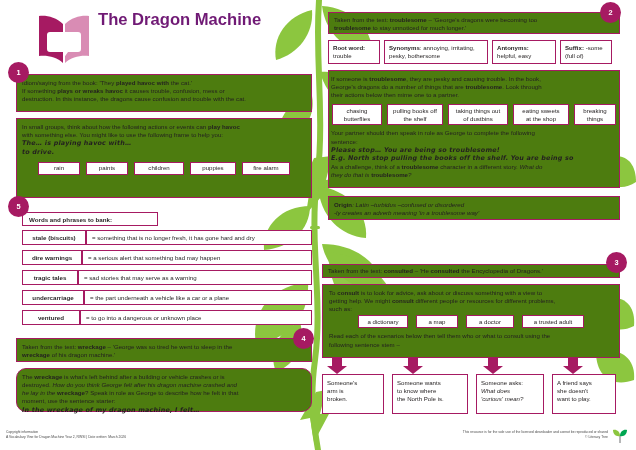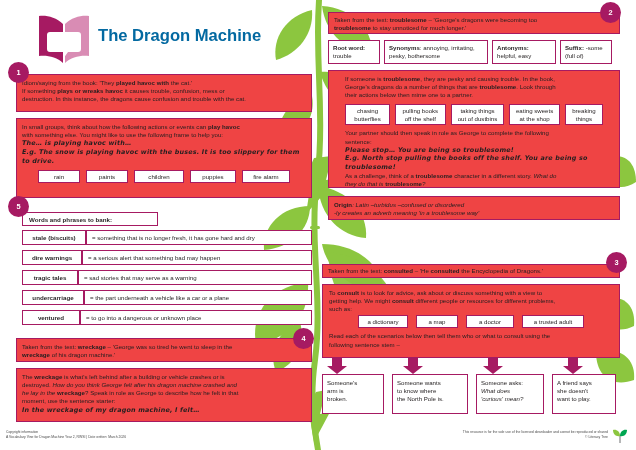--- a/index.html
+++ b/index.html
@@ -7,39 +7,39 @@
     width:636px;height:450px;overflow:hidden;background:#ffffff;
     font-family:"Liberation Sans",sans-serif;color:#231f20;position:relative;
   }
   .page{position:relative;width:636px;height:450px;overflow:hidden;}
 
   
   .vine{position:absolute;inset:0;pointer-events:none;z-index:0;}
 
   
   .box{
-    position:absolute;background:#ef4444;border:1.4px solid #a61a62;
+    position:absolute;background:#4d7c0f;border:1.4px solid #a61a62;
     box-sizing:border-box;z-index:3;
   }
   .box p{margin:0;}
 
   .t{font-size:6.1px;line-height:1.34;letter-spacing:.03px;}
   .t b{font-weight:bold;}
   .t i{font-style:italic;}
   .hand{
     font-family:"DejaVu Sans",sans-serif;font-style:italic;font-size:6.4px;
     line-height:1.36;font-weight:600;letter-spacing:.2px;
   }
 
   
   .header{position:absolute;left:36px;top:8px;width:280px;height:70px;z-index:4;}
   .logo{position:absolute;left:0;top:4px;width:56px;height:56px;}
   .htext{position:absolute;left:62px;top:2px;width:256px;text-align:left;}
   .h1{font-size:13.4px;font-weight:bold;color:#231f20;line-height:1.12;}
-  .h2{font-size:16.6px;font-weight:bold;color:#0369a1;line-height:1.12;margin-top:17px;}
+  .h2{font-size:16.6px;font-weight:bold;color:#701a75;line-height:1.12;margin-top:1px;}
   .h3{font-size:12.6px;font-weight:bold;color:#231f20;line-height:1.12;margin-top:1px;}
 
   
   .badge{
     position:absolute;width:21px;height:21px;border-radius:50%;
     background:#a61a62;color:#ffffff;font-size:7.4px;font-weight:bold;
     display:flex;align-items:center;justify-content:center;z-index:6;
   }
 
   
@@ -149,21 +149,20 @@
   <div class="box t" style="left:16px;top:74px;width:296px;height:38px;padding:4px 5px;">
     <p><span>Idiom/saying from the book: 'They </span><b>played havoc with</b><span> the cat.'</span></p>
     <p><span>If something </span><b>plays or wreaks havoc</b><span> it causes trouble, confusion, mess or</span></p>
     <p>destruction. In this instance, the dragons cause confusion and trouble with the cat.</p>
   </div>
 
   <div class="box" style="left:16px;top:118px;width:296px;height:80px;padding:4px 5px;">
     <p class="t"><span>In small groups, think about how the following actions or events can </span><b>play havoc</b></p>
     <p class="t">with something else. You might like to use the following frame to help you:</p>
     <p class="hand">The… is playing havoc with…</p>
-    <p class="hand">E.g. The snow is playing havoc with the buses. It is too slippery for them</p>
     <p class="hand">to drive.</p>
     <div class="chiprow" style="margin-top:5px;">
       <div class="chip" style="width:42px;height:13px;">rain</div>
       <div class="chip" style="width:42px;height:13px;">paints</div>
       <div class="chip" style="width:50px;height:13px;">children</div>
       <div class="chip" style="width:46px;height:13px;">puppies</div>
       <div class="chip" style="width:48px;height:13px;">fire alarm</div>
     </div>
   </div>
 
@@ -188,21 +187,21 @@
   <div class="bankrow" style="left:22px;top:310px;width:290px;height:15px;">
     <div class="bankterm" style="width:58px;">ventured</div>
     <div class="bankdef" style="width:232px;">= to go into a dangerous or unknown place</div>
   </div>
 
   <div class="box t" style="left:16px;top:338px;width:296px;height:24px;padding:4px 5px;">
     <p><span>Taken from the text: </span><b>wreckage</b><span> – 'George was so tired he went to sleep in the </span></p>
     <p><b>wreckage</b><span> of his dragon machine.'</span></p>
   </div>
 
-  <div class="box" style="left:16px;top:368px;width:296px;height:54px;padding:4px 5px;">
+  <div class="box" style="left:16px;top:368px;width:296px;height:44px;padding:4px 5px;border-radius:10px;">
     <p class="t"><span>The </span><b>wreckage</b><span> is what's left behind after a building or vehicle crashes or is</span></p>
     <p class="t"><span>destroyed. </span><i>How do you think George felt after his dragon machine crashed and</i></p>
     <p class="t"><i>he lay in the </i><b>wreckage</b><span>? Speak in role as George to describe how he felt in that</span></p>
     <p class="t">moment, use the sentence starter:</p>
     <p class="hand">In the wreckage of my dragon machine, I felt…</p>
   </div>
 
   <div class="box t" style="left:328px;top:12px;width:292px;height:22px;padding:3px 5px;">
     <p><span>Taken from the text: </span><b>troublesome</b><span> – 'George's dragons were becoming too</span></p>
     <p><b>troublesome</b><span> to stay unnoticed for much longer.'</span></p>
@@ -218,36 +217,35 @@
     </div>
     <div class="q" style="width:64px;">
       <b>Antonyms:</b><br>
       <span>helpful, easy</span>
     </div>
     <div class="q" style="width:52px;">
       <b>Suffix:</b><span> -some (full of)</span>
     </div>
   </div>
 
-  <div class="box" style="left:328px;top:70px;width:292px;height:118px;padding:4px 16px;">
+  <div class="box" style="left:328px;top:70px;width:292px;height:118px;padding:4px 2px;">
     <p class="t" style="text-align:justify;"><span>If someone is </span><b>troublesome</b><span>, they are pesky and causing trouble. In the book,</span></p>
     <p class="t" style="text-align:justify;"><span>George's dragons do a number of things that are </span><b>troublesome</b><span>. Look through</span></p>
     <p class="t">their actions below then mime one to a partner.</p>
     <div class="chiprow" style="margin-top:5px;gap:5px;">
       <div class="chip" style="width:50px;height:21px;">chasing butterflies</div>
       <div class="chip" style="width:56px;height:21px;">pulling books off the shelf</div>
       <div class="chip" style="width:60px;height:21px;">taking things out of dustbins</div>
       <div class="chip" style="width:56px;height:21px;">eating sweets at the shop</div>
       <div class="chip" style="width:42px;height:21px;">breaking things</div>
     </div>
     <p class="t" style="margin-top:4px;text-align:justify;">Your partner should then speak in role as George to complete the following</p>
     <p class="t">sentence:</p>
     <p class="hand">Please stop… You are being so troublesome!</p>
     <p class="hand" style="text-align:justify;">E.g. North stop pulling the books off the shelf. You are being so</p>
-    <p class="hand">troublesome!</p>
     <p class="t"><span>As a challenge, think of a </span><b>troublesome</b><span> character in a different story. </span><i>What do</i></p>
     <p class="t"><i>they do that is </i><b>troublesome</b><i>?</i></p>
   </div>
 
   <div class="box t" style="left:328px;top:196px;width:292px;height:24px;padding:4px 5px;">
     <p><b>Origin</b><i>: Latin –turbidus –confused or disordered</i></p>
     <p><i>-ly creates an adverb meaning 'in a troublesome way'</i></p>
   </div>
 
   <div class="box t" style="left:322px;top:264px;width:298px;height:14px;padding:3px 5px;display:flex;align-items:center;">

